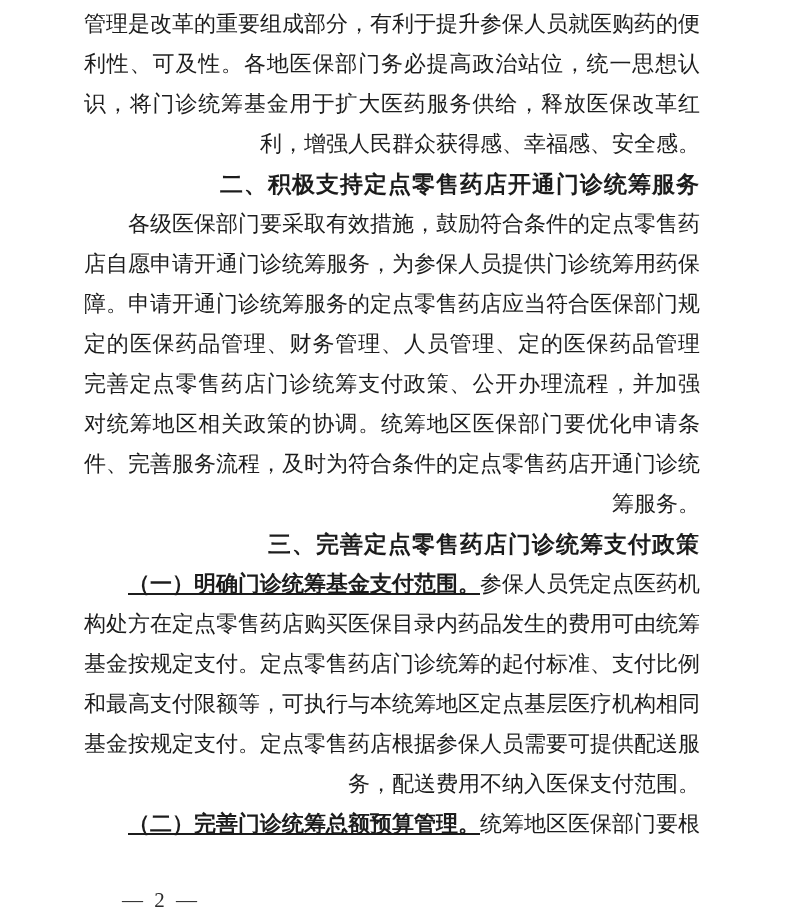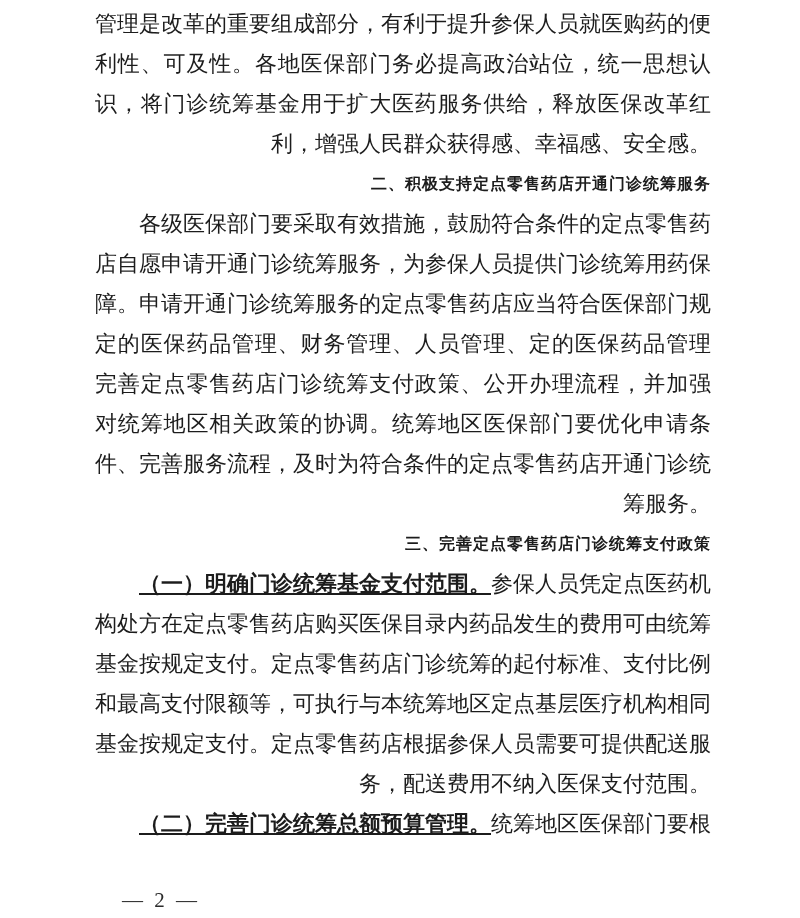--- a/index.html
+++ b/index.html
@@ -11,21 +11,21 @@
     position: relative;
     width: 800px;
     height: 918px;
     background: #ffffff;
     overflow: hidden;
     font-family: "Liberation Serif", "DejaVu Serif", serif;
     color: #1c1c1c;
   }
   .content {
     position: absolute;
-    left: 95px;
+    left: 84px;
     top: 4px;
     width: 616px;
   }
   .line {
     font-size: 22px;
     line-height: 40px;
     height: 40px;
     overflow: hidden;
     text-align: right;
     white-space: nowrap;
@@ -35,21 +35,21 @@
     text-align: justify;
     text-align-last: justify;
     text-justify: inter-character;
   }
   .indent {
     text-indent: 2em;
   }
   .heading {
     font-family: "Liberation Sans", "DejaVu Sans", sans-serif;
     font-weight: 700;
-    font-size: 16px;
+    font-size: 23px;
     letter-spacing: 1px;
   }
   .kai {
     font-weight: 700;
     text-decoration: underline;
   }
   .footer {
     position: absolute;
     left: 122px;
     top: 886px;

